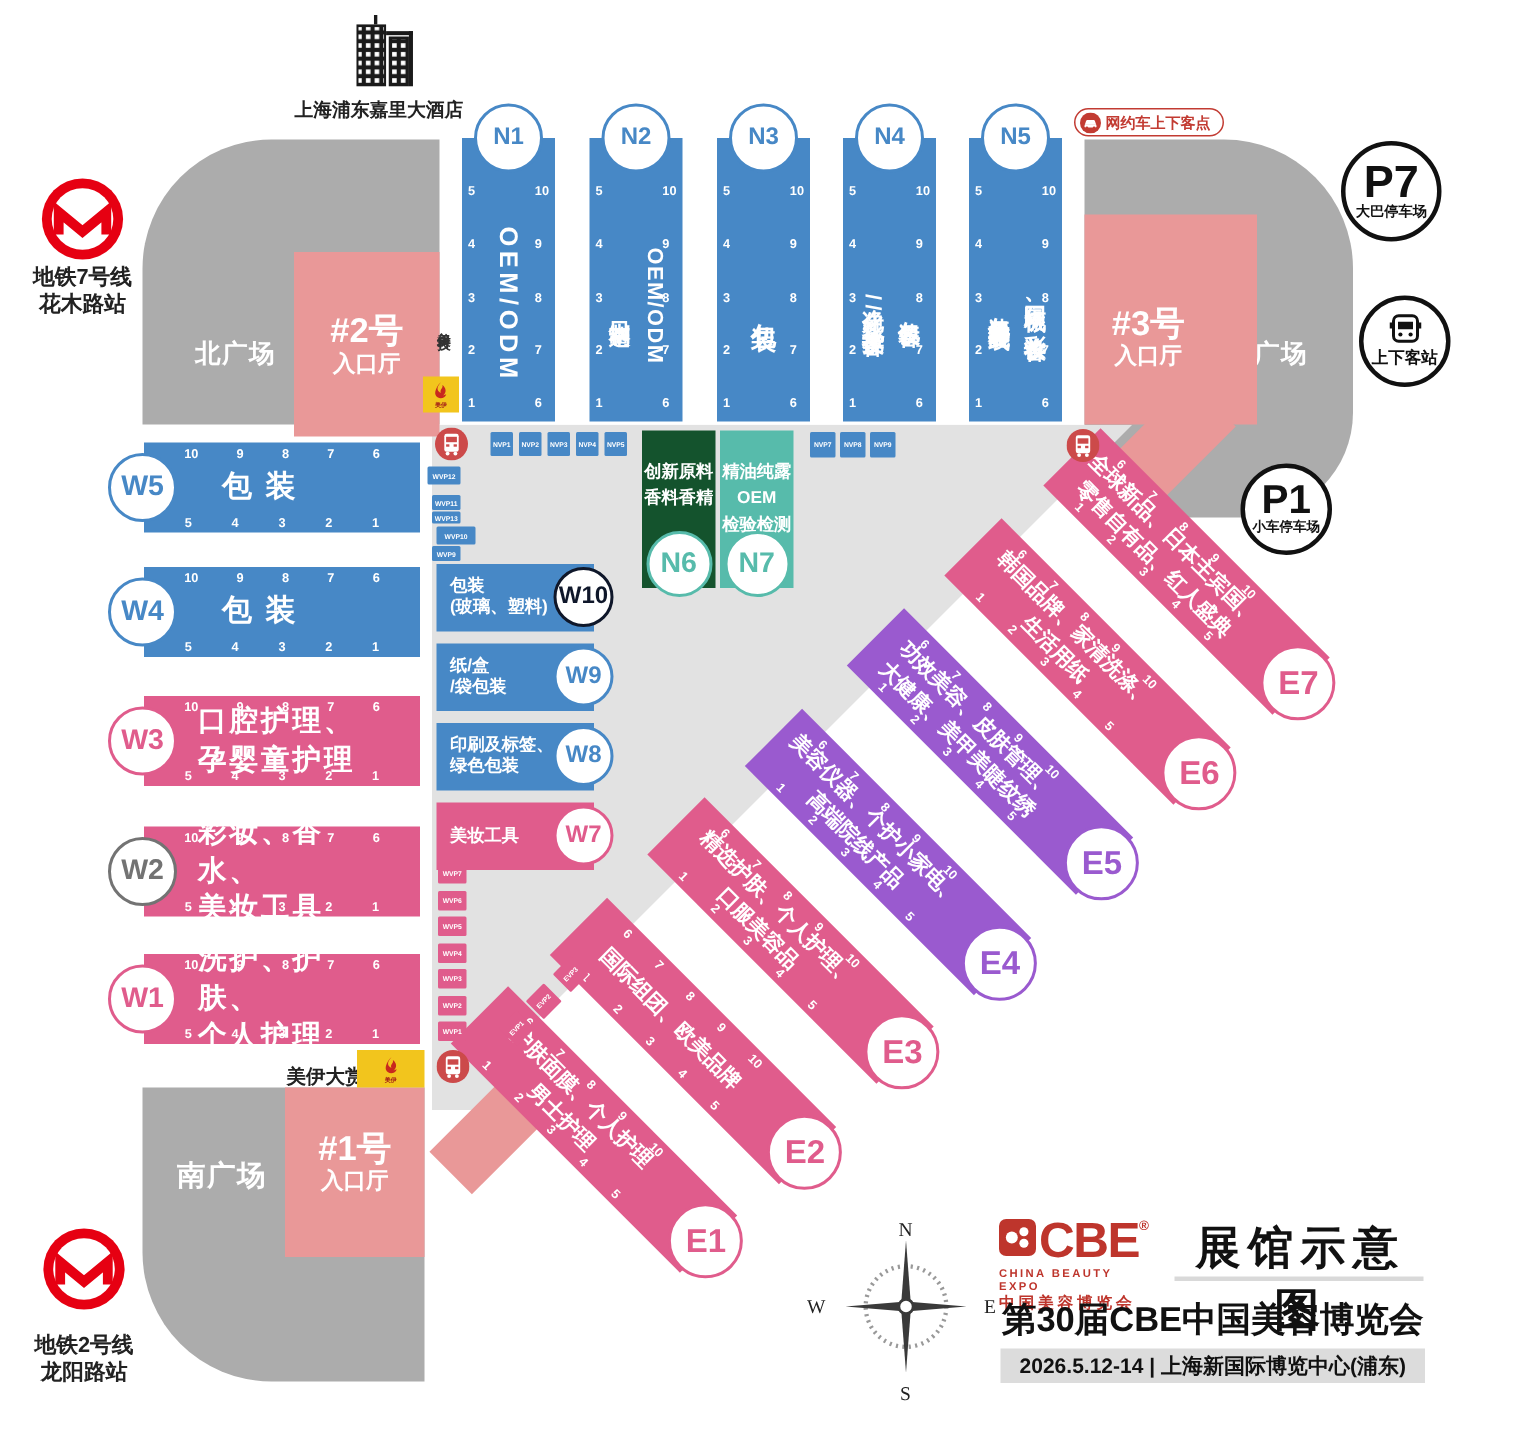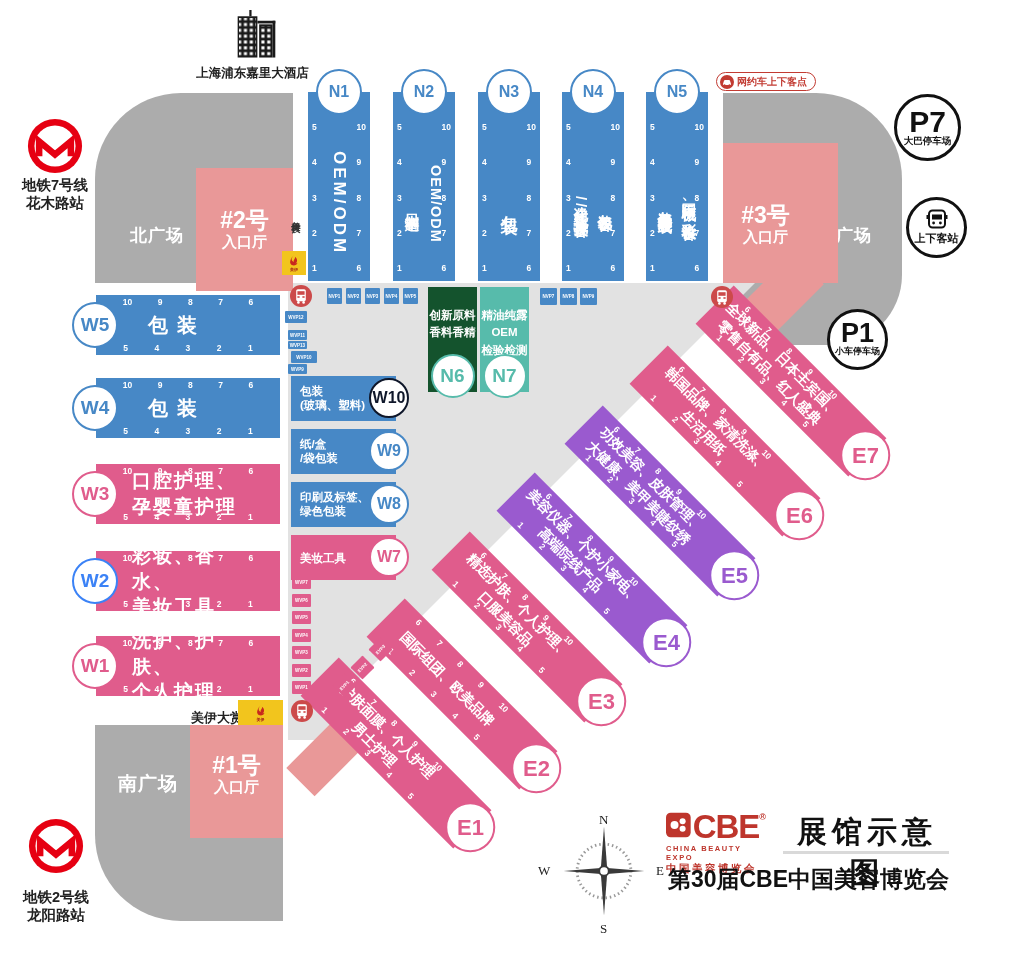--- a/index.html
+++ b/index.html
@@ -295,21 +295,21 @@
         </div>
         <div class="nums-row bottom">
           <span>5</span>
           <span>4</span>
           <span>3</span>
           <span>2</span>
           <span>1</span>
         </div>
         <div class="w-label">彩妆、香水、
 美妆工具</div>
-        <div class="circle " style="color: #3b82f6;">
+        <div class="circle " style="color: #737373;">
           <span>W2</span>
         </div>
       </div>
       <div class="abs w-hall" style="left: 96px; top: 636px; width: 184px; height: 60px; background: rgb(224, 92, 140);">
         <div class="nums-row top">
           <span>10</span>
           <span>9</span>
           <span>8</span>
           <span>7</span>
           <span>6</span>
@@ -675,14 +675,15 @@
       </svg>
       <span class="cbe-word">CBE</span>
       <span class="cbe-reg">®</span>
     </div>
     <div class="cbe-sub1">CHINA BEAUTY EXPO</div>
     <div class="cbe-sub2">中国美容博览会</div>
   </div>
   <div class="abs map-title">展馆示意图</div>
   <div class="abs title-rule"></div>
   <div class="abs expo-title">第30届CBE中国美容博览会</div>
+  <div class="abs date-bar">2026.5.12-14 | 上海新国际博览中心(浦东)</div>
 
 </div>
 
 </body></html>

